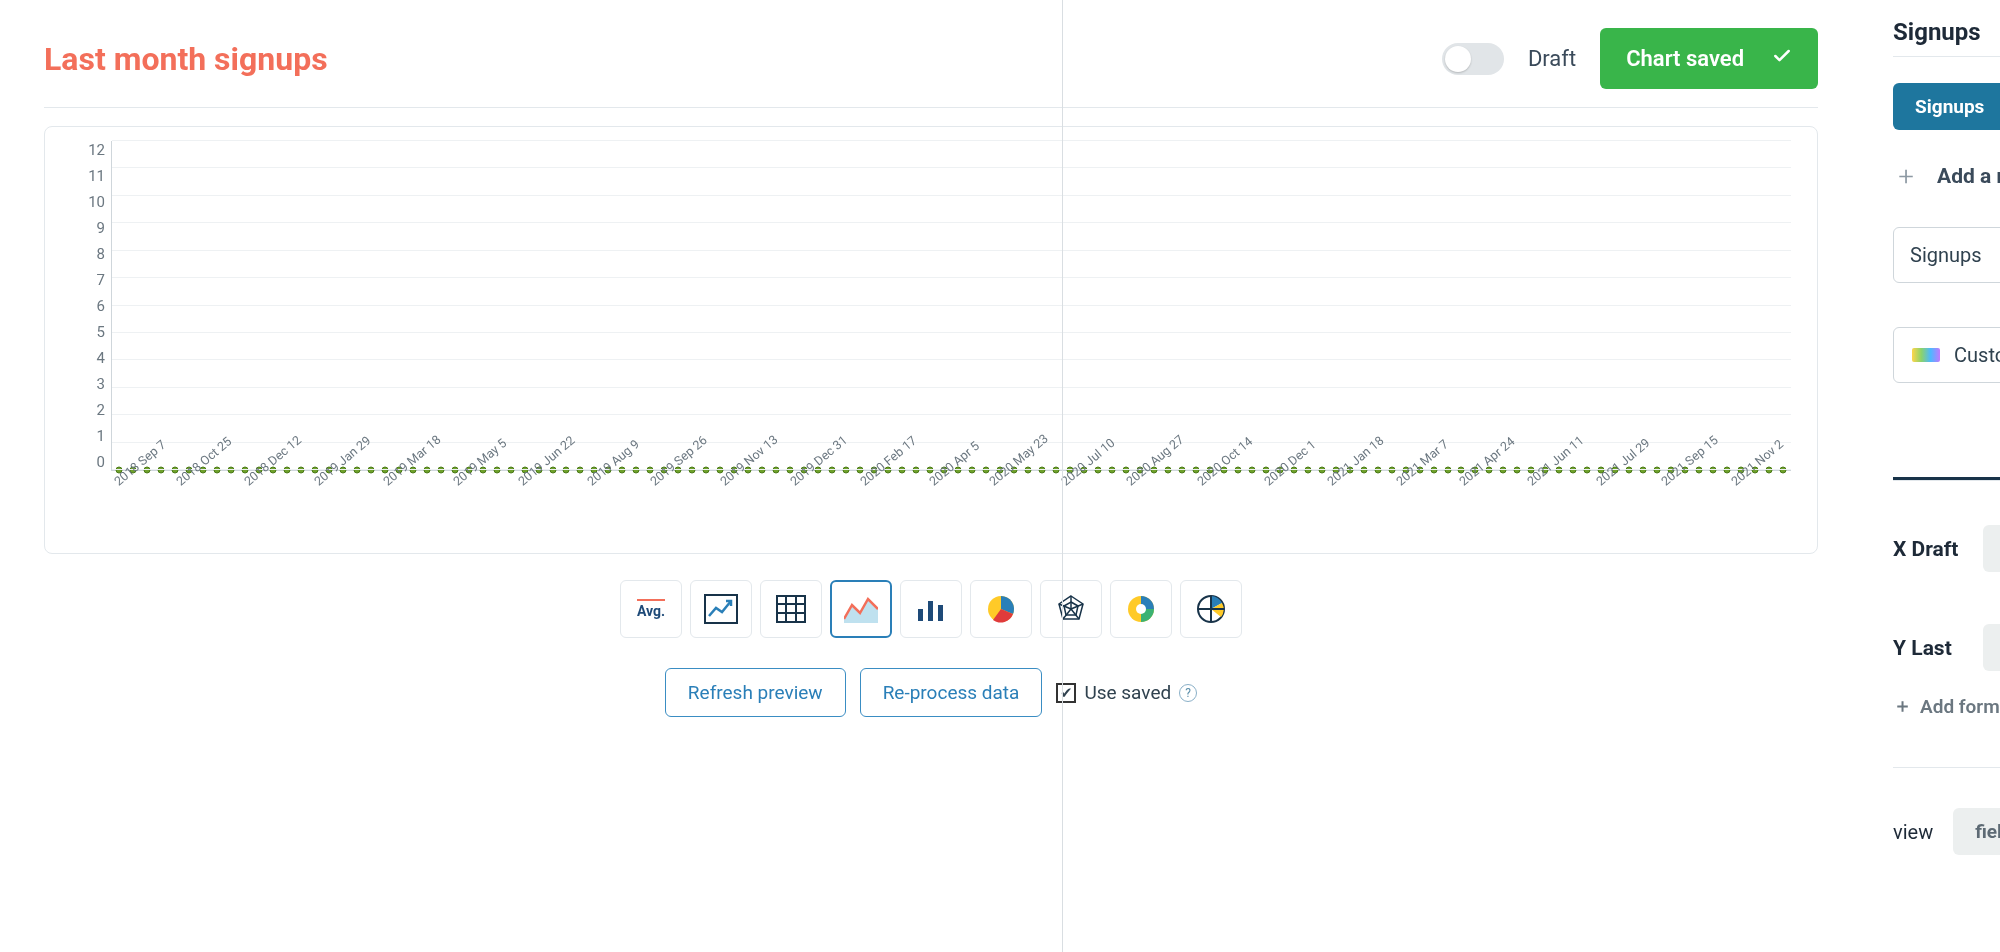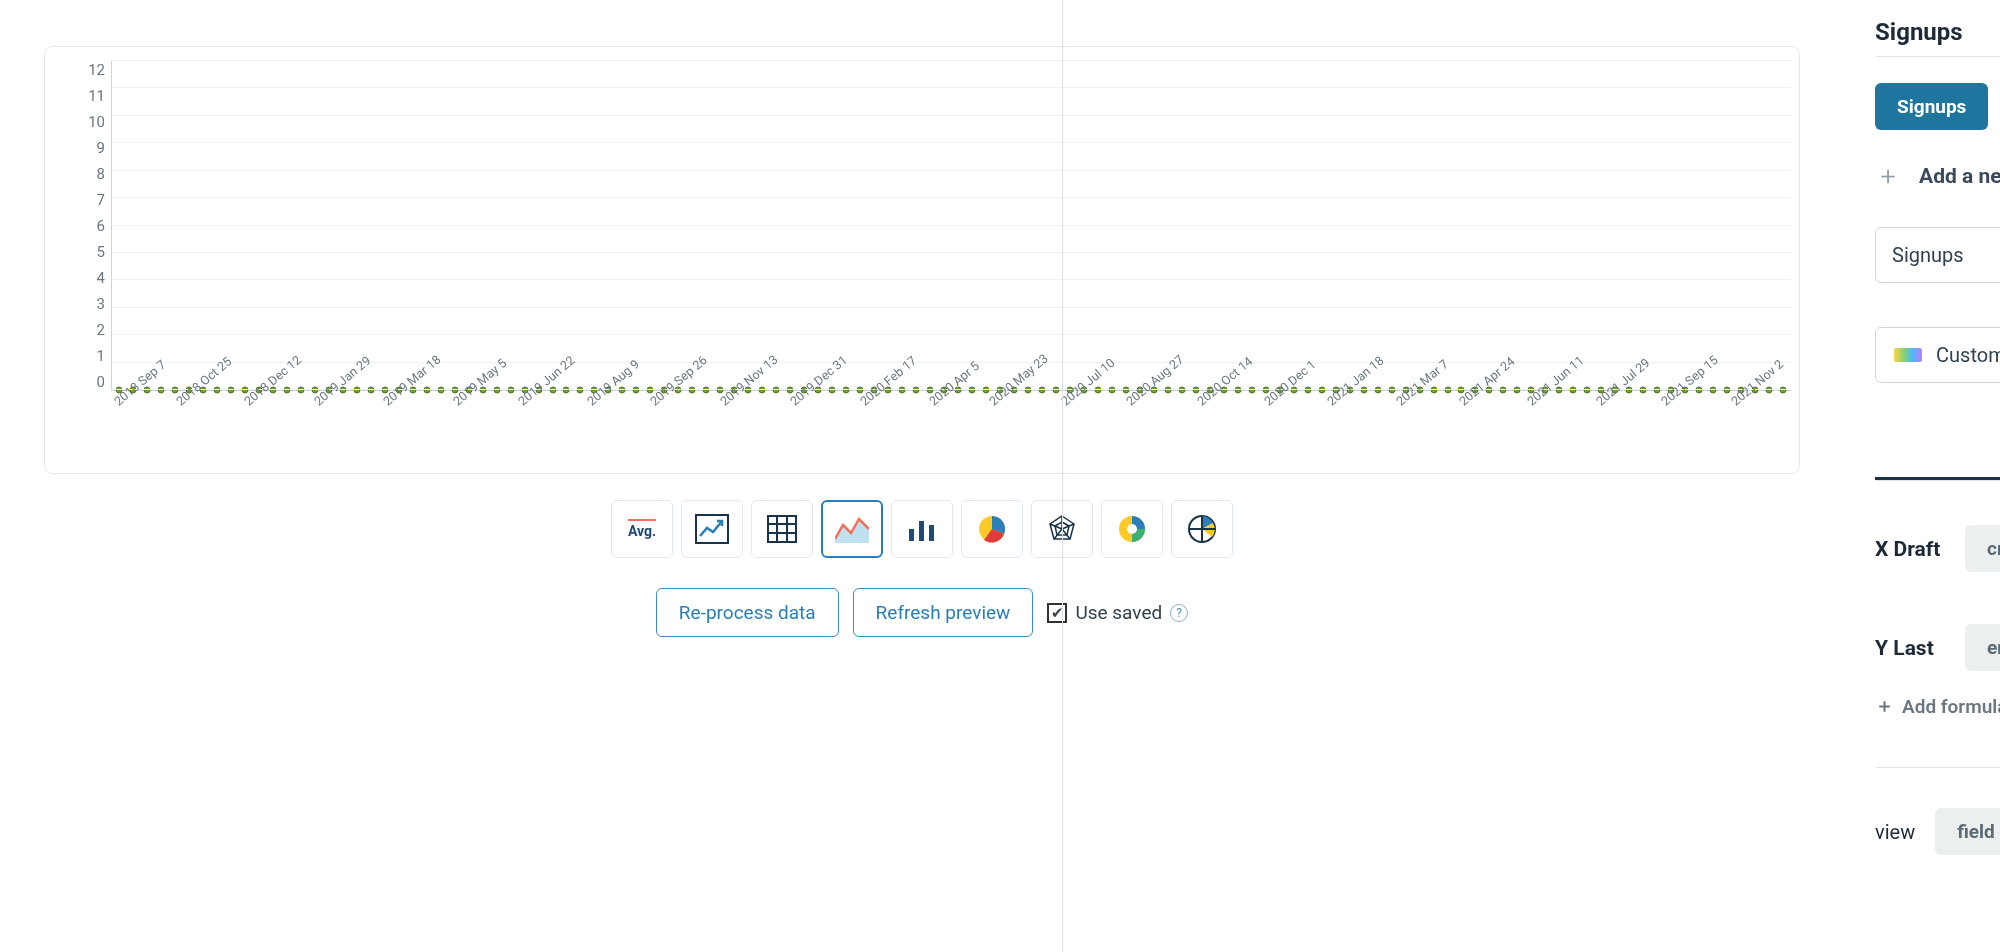--- a/index.html
+++ b/index.html
@@ -20,21 +20,21 @@
   .chart-title { font-size: 32px; font-weight: 700; color: #f36f5a; }
   .title-right { display: flex; align-items: center; gap: 24px; }
   .toggle { width: 62px; height: 32px; border-radius: 16px; background: #e1e5e8; position: relative; }
   .toggle .knob { position: absolute; left: 3px; top: 3px; width: 26px; height: 26px; border-radius: 50%; background: #fff; box-shadow: 0 1px 2px rgba(0,0,0,.2); }
   .draft-label { font-size: 22px; color: #3a4a5a; }
   .save-btn { background: #39b54a; color: #fff; font-size: 22px; font-weight: 600; border-radius: 6px; padding: 18px 26px; display: flex; align-items: center; gap: 28px; }
 
   .exposed { display: flex; align-items: center; gap: 12px; color: #1f77a7; font-size: 22px; font-weight: 700; margin-top: 40px; }
   .funnel { width: 18px; height: 18px; }
 
-  .chartbox { border: 1px solid #e3e8ec; border-radius: 8px; margin-top: 18px; padding: 14px 8px 16px 12px; }
+  .chartbox { border: 1px solid #e3e8ec; border-radius: 8px; margin-top: 18px; padding: 14px 26px 16px 12px; }
   .chart-inner { position: relative; height: 330px; display: flex; }
   .y-axis { width: 54px; display: flex; flex-direction: column; justify-content: space-between; align-items: flex-end; padding-right: 6px; font-size: 15px; color: #6b7780; }
   .plot { flex: 1; position: relative; border-left: 1px solid #cfd6db; border-bottom: 1px solid #cfd6db; }
   .gridline { position: absolute; left: 0; right: 0; height: 1px; background: #eef1f3; }
   .bars { position: absolute; left: 0; right: 0; bottom: 0; top: 0; display: flex; align-items: flex-end; }
   .bar { flex: 1; position: relative; }
   .stem { position: absolute; left: 50%; transform: translateX(-50%); bottom: 0; width: 2px; background: #5b8f1e; }
   .dot { position: absolute; left: 50%; transform: translate(-50%, 50%); width: 7px; height: 7px; border-radius: 50%; background: #6fa12b; border: 1px solid #4a7a17; }
   .x-axis { margin-left: 54px; margin-top: 6px; display: flex; }
   .xt { flex: 1; font-size: 12.5px; color: #6b7780; transform: rotate(-40deg); transform-origin: left top; white-space: nowrap; height: 60px; }
@@ -78,20 +78,37 @@
   .add-formula { display:flex; align-items:center; gap:8px; color:#6b7780; font-size:19px; font-weight:600; margin-top:22px; }
 
   .where-row { display:flex; align-items:center; gap:14px; margin-top:48px; border-top:1px solid #e3e8ec; padding-top:40px;}
   .where-label { font-size:20px; color:#1e2a38; margin-right:6px;}
 </style>
 </head>
 <body>
 
 <div class="app">
   <div class="left">
+    <div class="title-row">
+      <div class="chart-title">Last month signups</div>
+      <div class="title-right">
+        <div class="toggle">
+            <div class="knob"></div>
+          </div>
+        <div class="draft-label">Draft</div>
+        <div class="save-btn">
+          <span>Chart saved</span>
+          <span>
+            <svg width="20" height="20" viewBox="0 0 24 24" fill="none" stroke="#fff" stroke-width="3" stroke-linecap="round" stroke-linejoin="round">
+                <polyline points="20 6 9 17 4 12"></polyline>
+              </svg>
+          </span>
+        </div>
+      </div>
+    </div>
 
 
     <div class="chartbox">
       <div class="chart-inner">
         <div class="y-axis" id="y-axis">
             <div>12</div>
             <div>11</div>
             <div>10</div>
             <div>9</div>
             <div>8</div>
@@ -696,22 +713,22 @@
             <path d="M15 15 L15 2 A13 13 0 0 1 26 9 Z" fill="#2a7fb8"></path>
             <path d="M15 15 L26 9 A13 13 0 0 1 25 23 Z" fill="#ffca28"></path>
             <line x1="2" y1="15" x2="28" y2="15" stroke="#183349" stroke-width="2"></line>
             <line x1="15" y1="2" x2="15" y2="28" stroke="#183349" stroke-width="2"></line>
           </svg>
       </div>
     </div>
 
 
     <div class="bottom-row">
+      <div class="btn-outline">Refresh preview</div>
       <div class="btn-outline">Re-process data</div>
-      <div class="btn-outline">Refresh preview</div>
       <div class="cb-wrap">
         <span class="cb">✔</span>
         <span>Use saved</span>
         <span class="qcirc">?</span>
       </div>
     </div>
   </div>
 
   <div class="vsep"></div>
 

